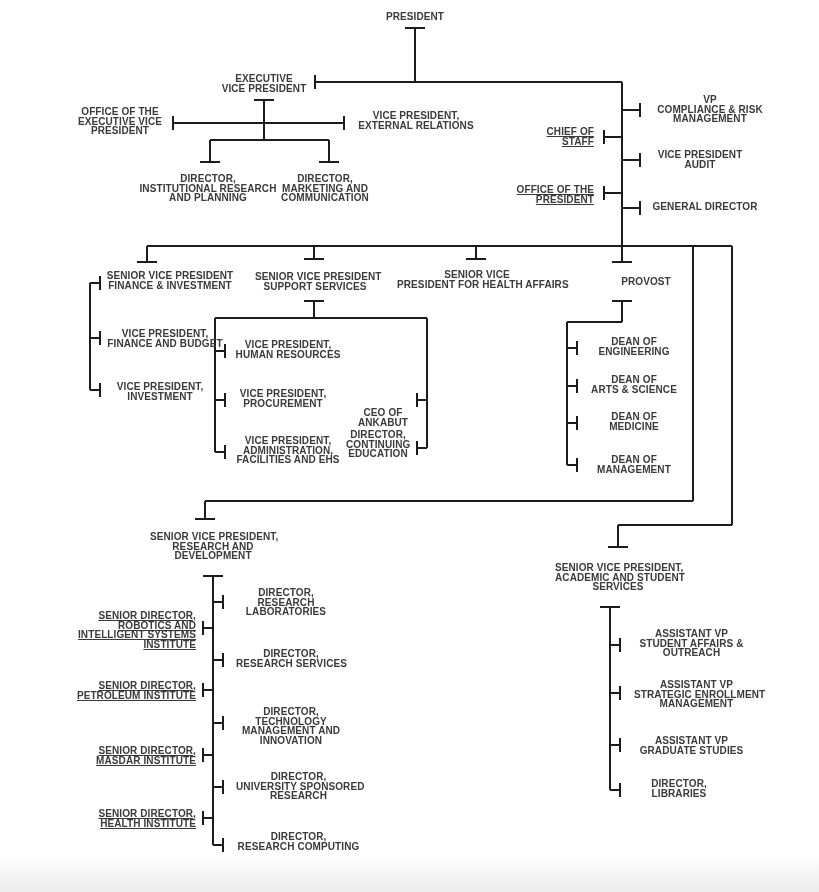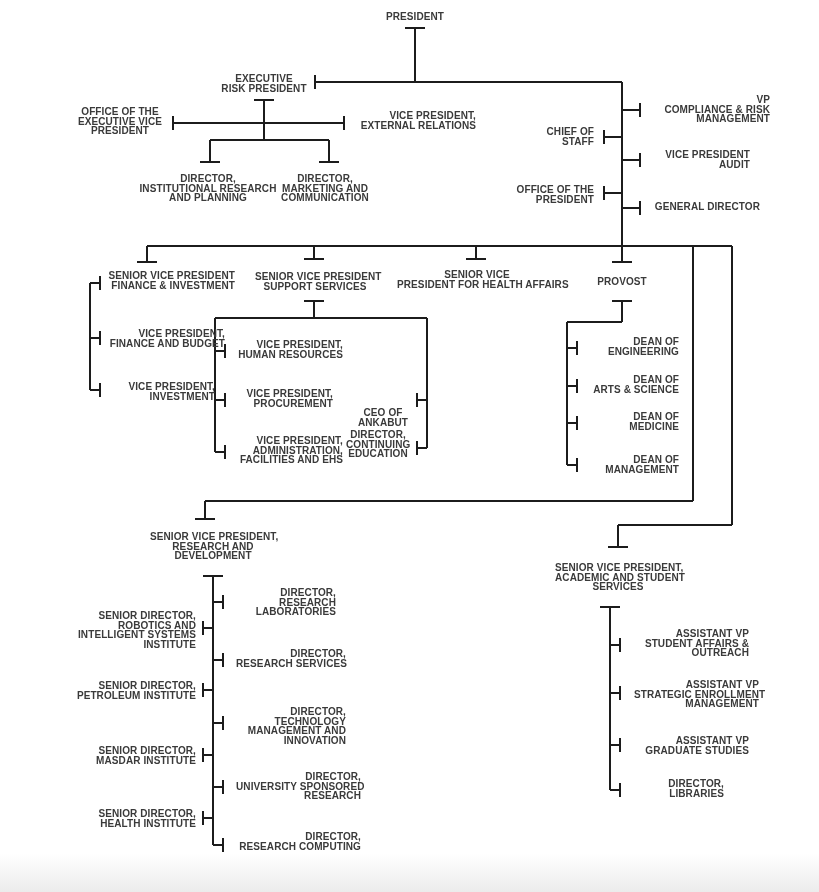--- a/index.html
+++ b/index.html
@@ -15,22 +15,22 @@
   .node{
     position:absolute;
     font-size:10px;
     font-weight:bold;
     line-height:9.7px;
     letter-spacing:0.1px;
     color:#3a3a3a;
     white-space:pre;
   }
   .c{text-align:center;}
-  .l{text-align:right;}
-  .r{text-align:right;}
+  .l{text-align:center;}
+  .r{text-align:right;text-decoration:underline;}
   .page-edge{
     position:absolute;left:0;top:853px;width:819px;height:39px;
     background:linear-gradient(180deg,#ffffff 0%,#ececec 100%);
   }
 </style>
 </head>
 <body>
 
 <div class="canvas">
 
@@ -44,21 +44,21 @@
     <path d="M612 301 H632 M622 301 V322 M567 322 H622 M567 322 V465 M567 348 H577 M577 341 V355 M567 386 H577 M577 379 V393 M567 423 H577 M577 416 V430 M567 465 H577 M577 458 V472"></path>
     <path d="M693 501 H205 M205 501 V519 M195 519 H215"></path>
     <path d="M732 525 H618 M618 525 V547 M608 547 H628"></path>
     <path d="M203 576 H223 M213 576 V845 M213 602 H223 M223 595 V609 M213 660 H223 M223 653 V667 M213 723 H223 M223 716 V730 M213 787 H223 M223 780 V794 M213 845 H223 M223 838 V852 M203 628 H213 M203 621 V635 M203 690 H213 M203 683 V697 M203 755 H213 M203 748 V762 M203 818 H213 M203 811 V825"></path>
     <path d="M600 607 H620 M610 607 V790 M610 645 H620 M620 638 V652 M610 693 H620 M620 686 V700 M610 745 H620 M620 738 V752 M610 790 H620 M620 783 V797"></path>
   </svg>
 
   <div class="node c" style="left:365px;top:12px;width:100px">PRESIDENT</div>
 
   <div class="node c" style="left:210px;top:74px;width:108px">EXECUTIVE
-RISK PRESIDENT</div>
+VICE PRESIDENT</div>
   <div class="node c" style="left:70px;top:107px;width:100px">OFFICE OF THE
 EXECUTIVE VICE
 PRESIDENT</div>
   <div class="node l" style="left:356px;top:111px;width:120px">VICE PRESIDENT,
 EXTERNAL RELATIONS</div>
   <div class="node c" style="left:128px;top:174px;width:160px">DIRECTOR,
 INSTITUTIONAL RESEARCH
 AND PLANNING</div>
   <div class="node c" style="left:262px;top:174px;width:126px">DIRECTOR,
 MARKETING AND
@@ -93,21 +93,21 @@
 FACILITIES AND EHS</div>
   <div class="node c" style="left:356px;top:408px;width:54px">CEO OF
 ANKABUT</div>
   <div class="node c" style="left:346px;top:430px;width:64px">DIRECTOR,
 CONTINUING
 EDUCATION</div>
 
   <div class="node c" style="left:397px;top:270px;width:160px">SENIOR VICE
 PRESIDENT FOR HEALTH AFFAIRS</div>
 
-  <div class="node c" style="left:592px;top:277px;width:60px">PROVOST</div>
+  <div class="node c" style="left:616px;top:277px;width:60px">PROVOST</div>
   <div class="node l" style="left:589px;top:337px;width:90px">DEAN OF
 ENGINEERING</div>
   <div class="node l" style="left:589px;top:375px;width:90px">DEAN OF
 ARTS &amp; SCIENCE</div>
   <div class="node l" style="left:589px;top:412px;width:90px">DEAN OF
 MEDICINE</div>
   <div class="node l" style="left:589px;top:455px;width:90px">DEAN OF
 MANAGEMENT</div>
 
   <div class="node c" style="left:150px;top:532px;width:126px">SENIOR VICE PRESIDENT,

